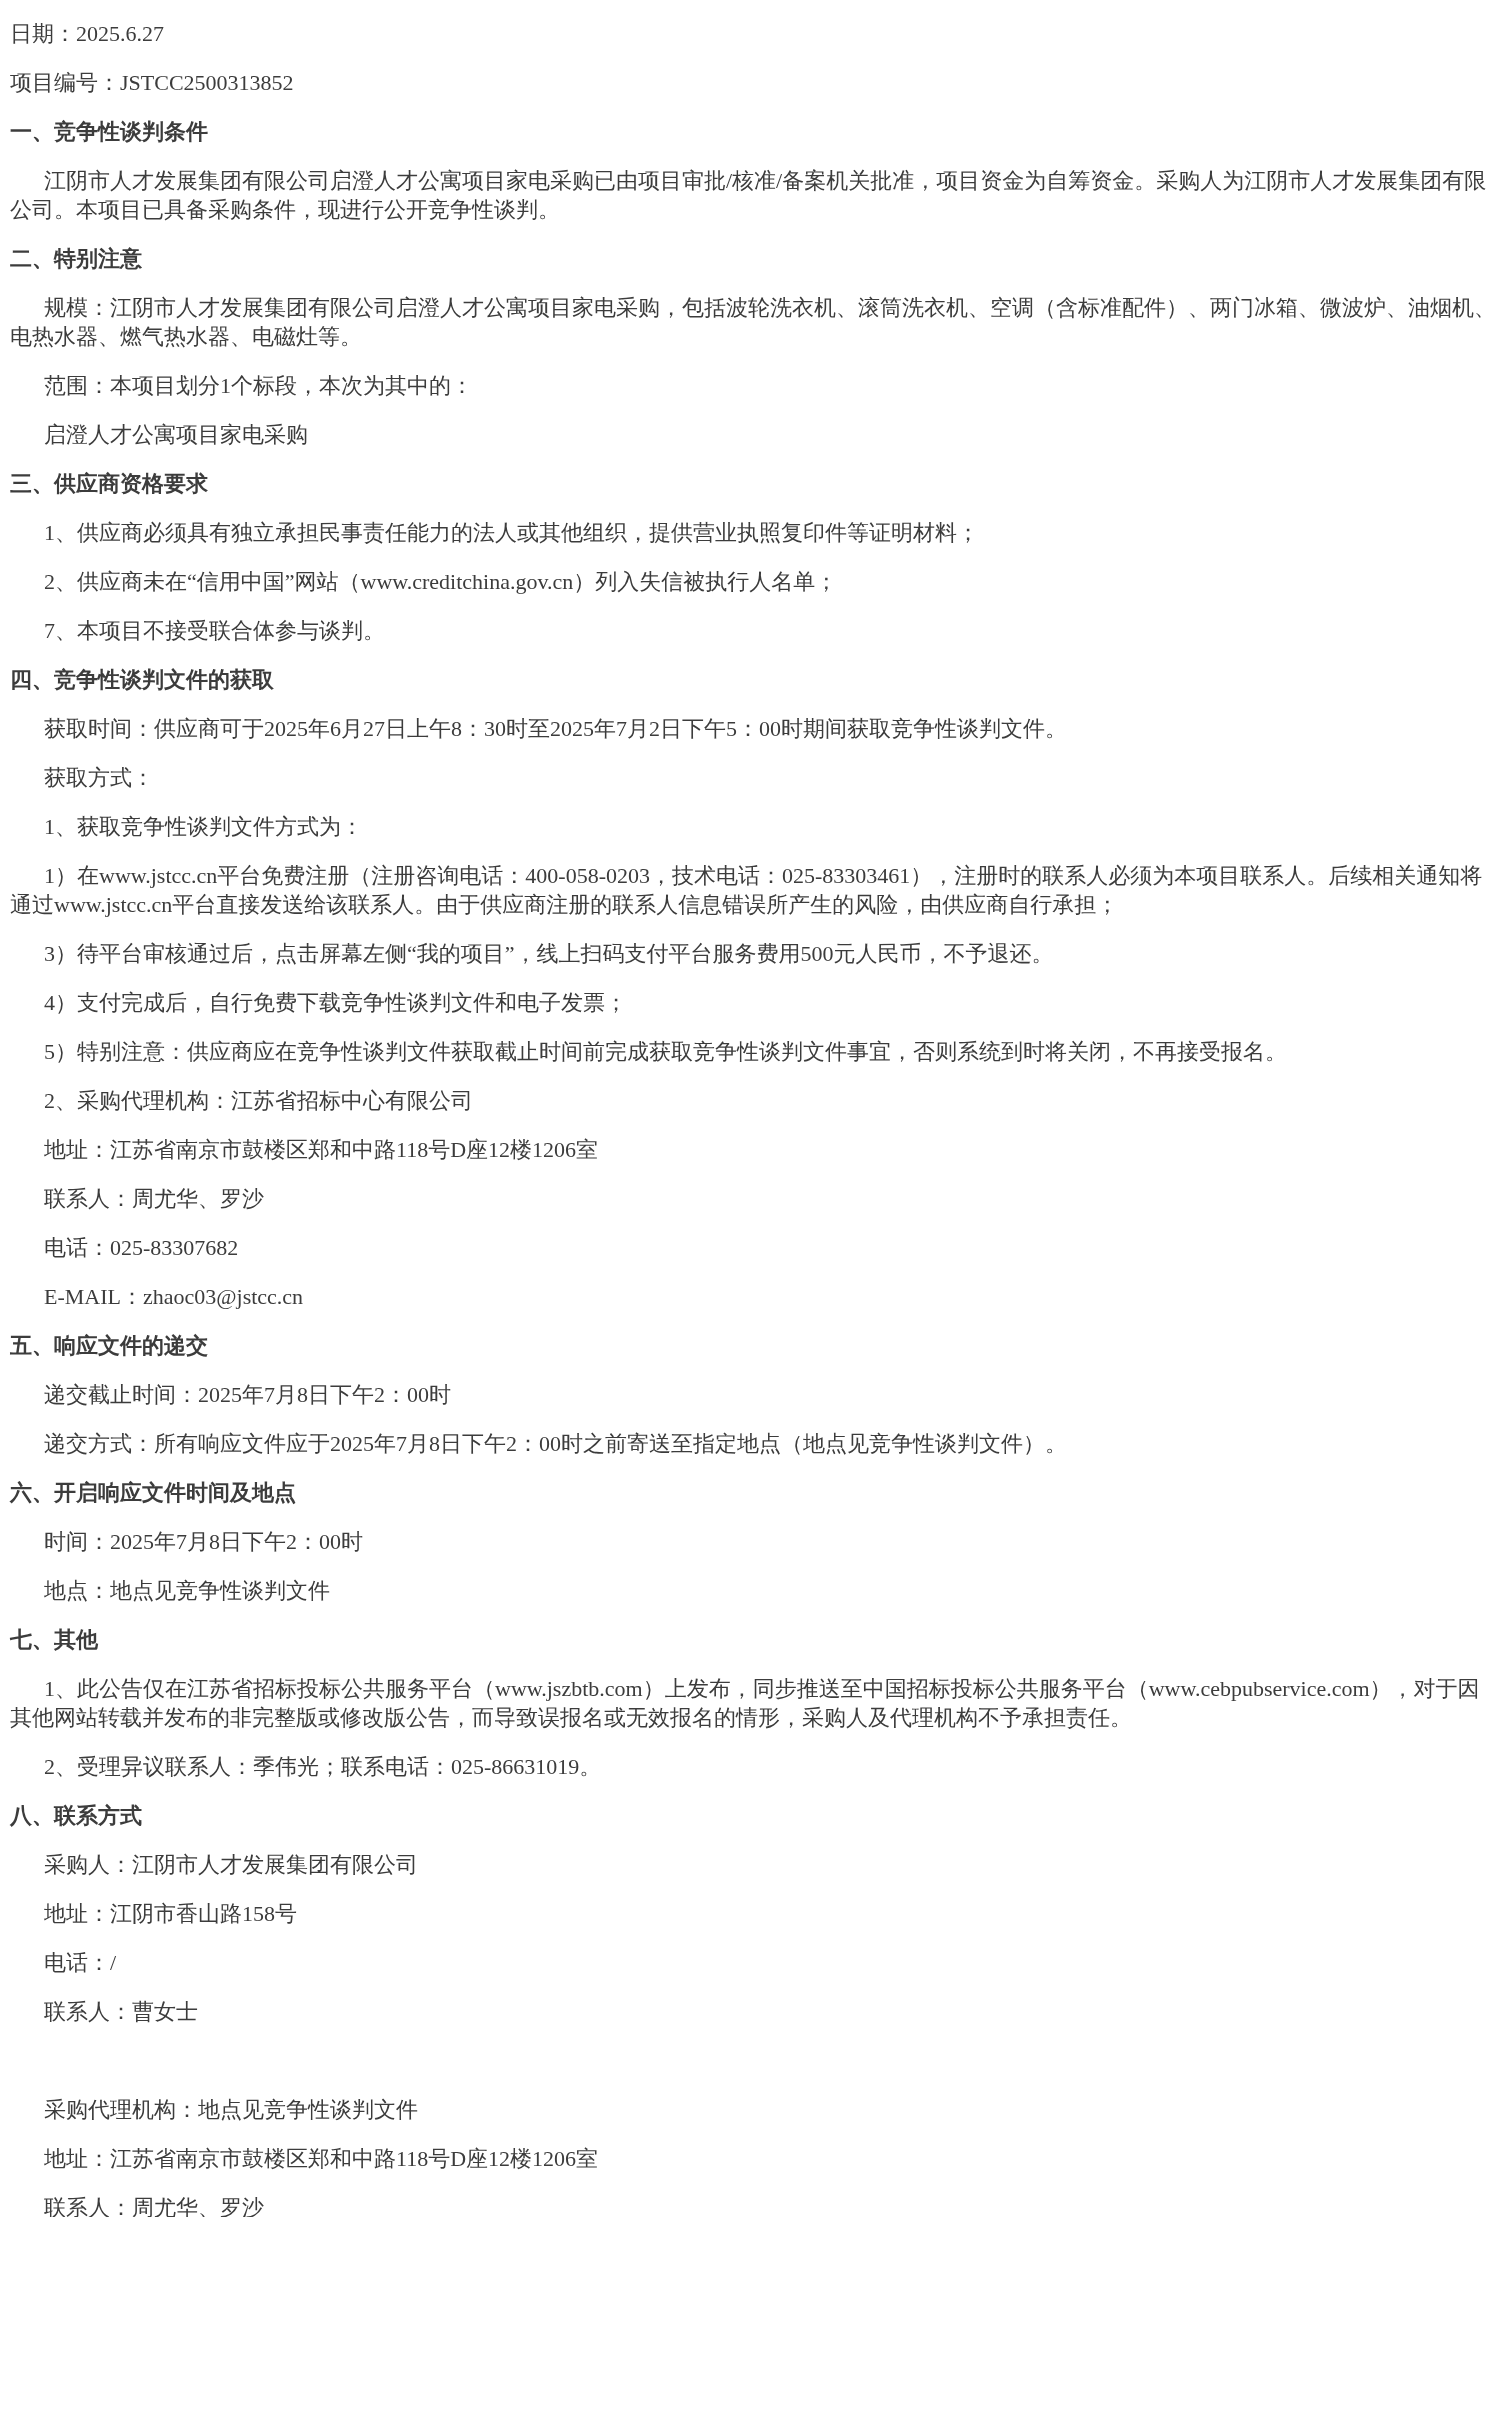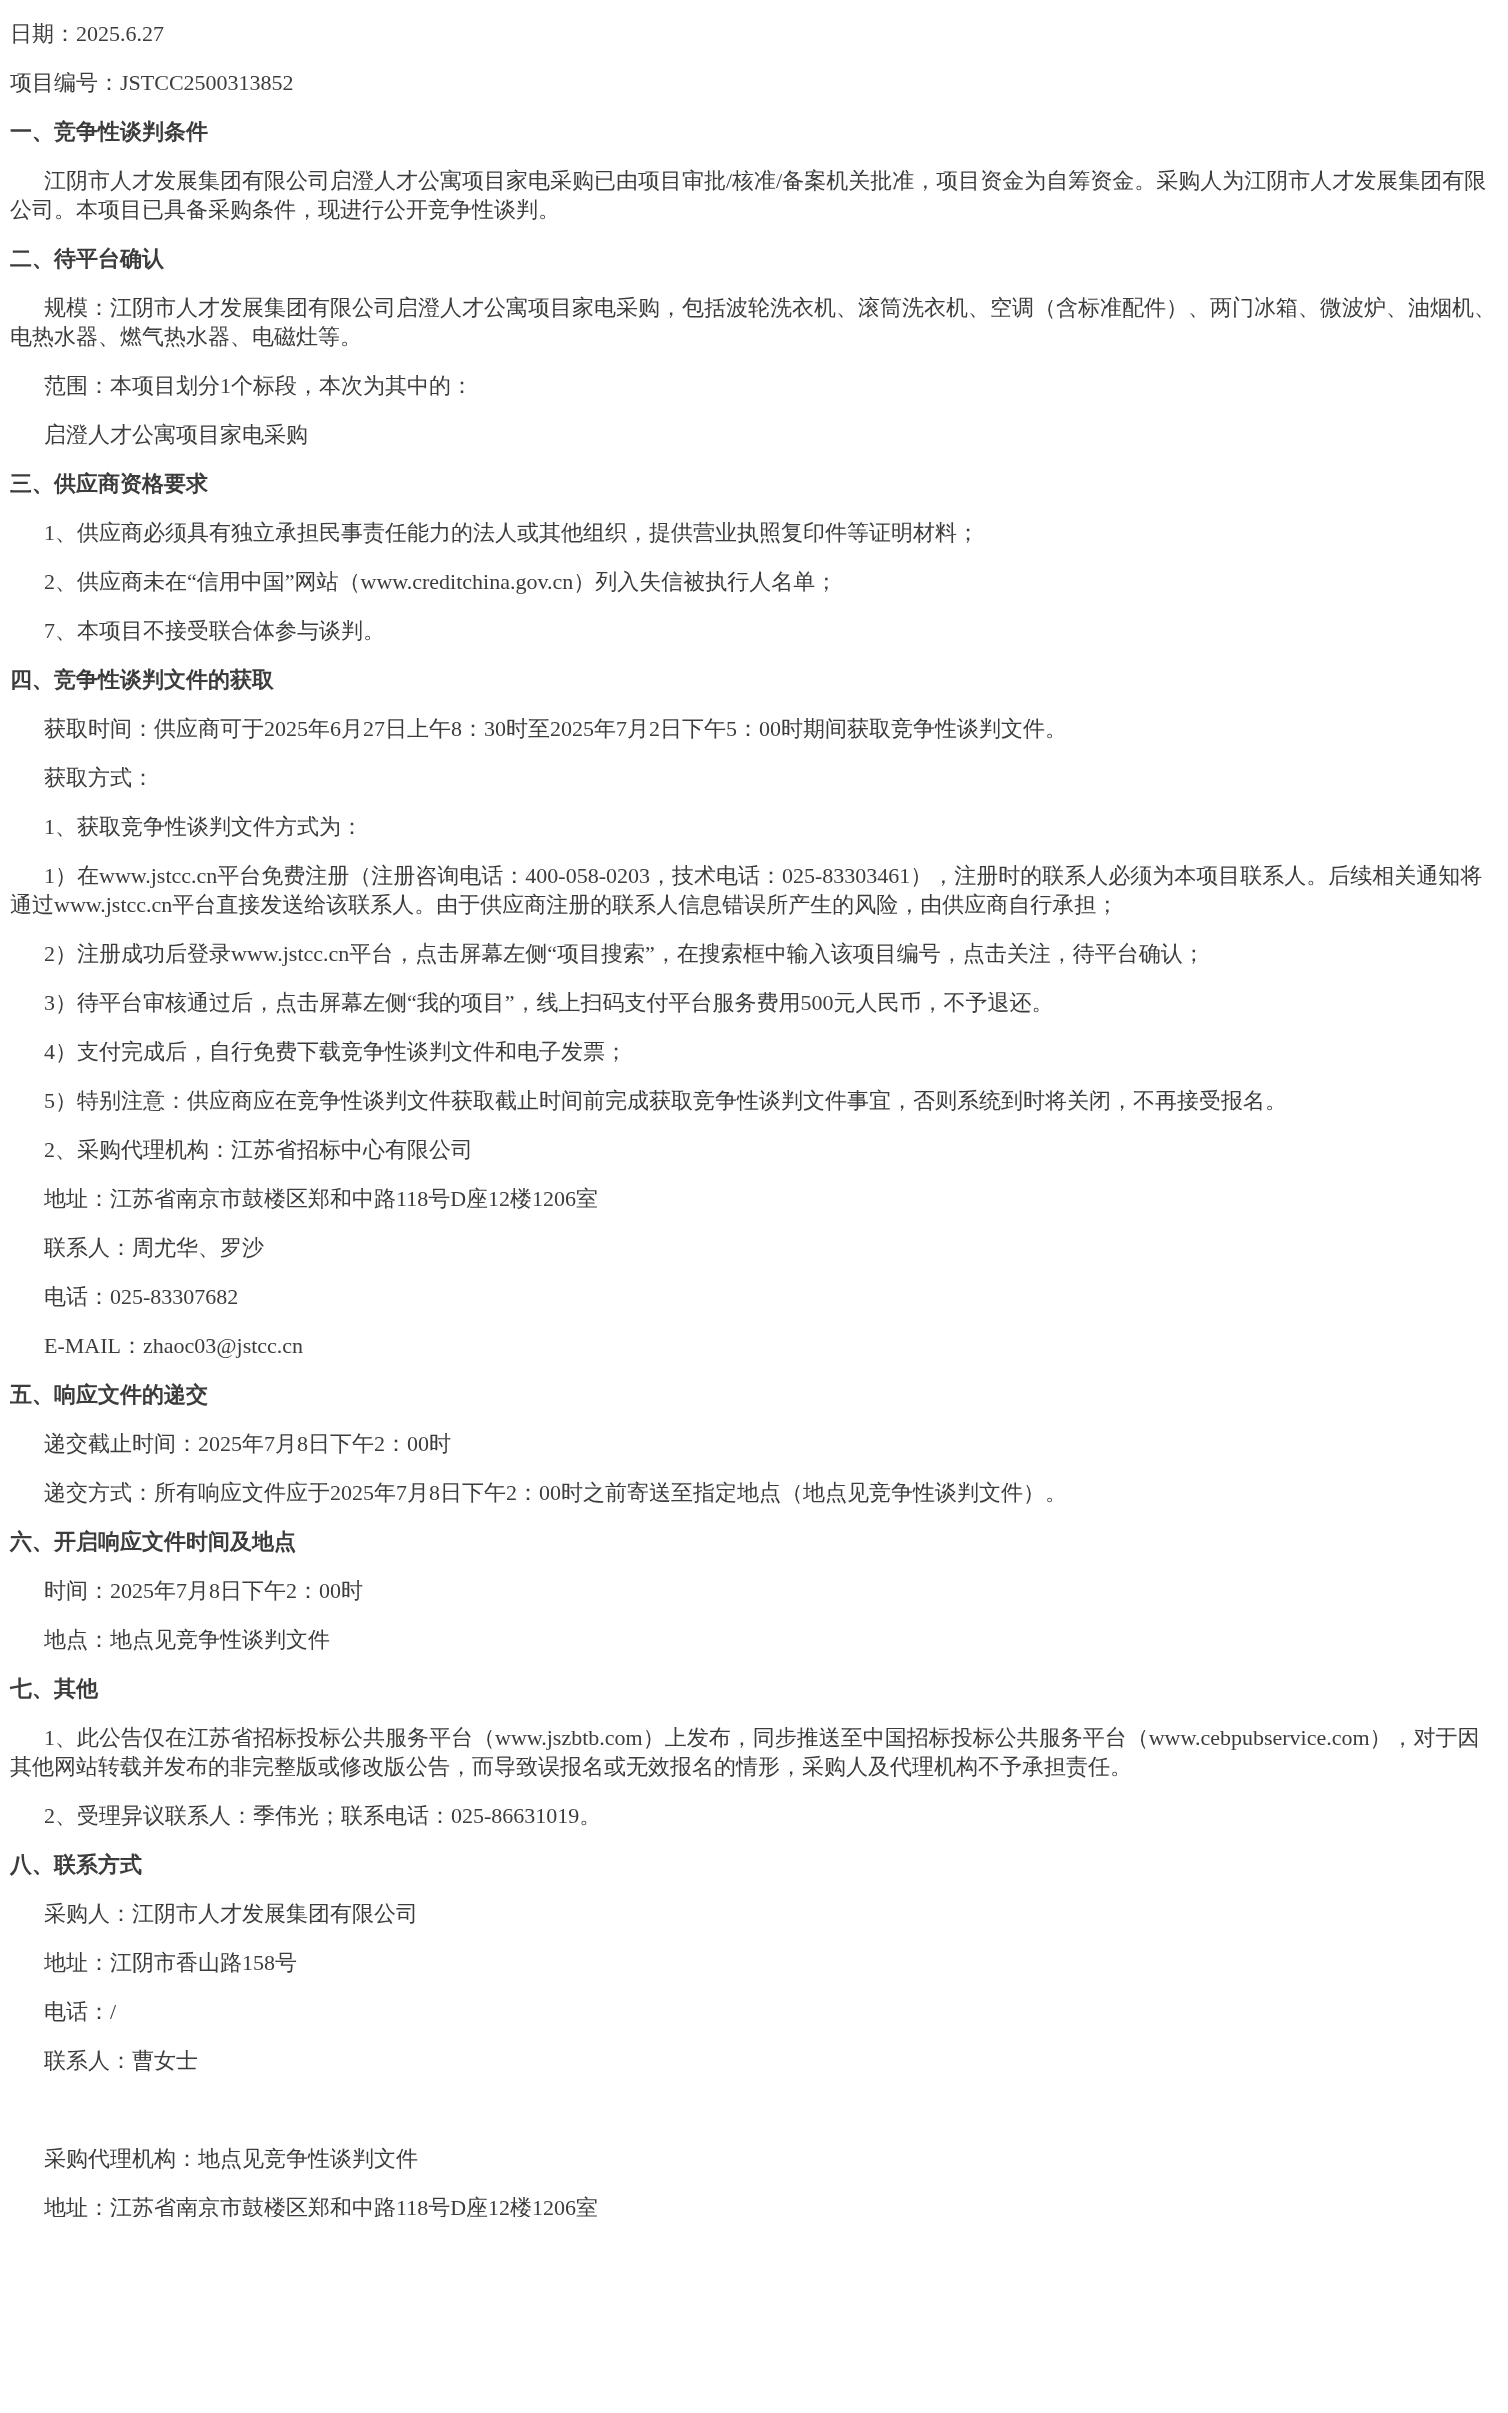--- a/index.html
+++ b/index.html
@@ -25,36 +25,35 @@
 <body>
 
 <div class="page">
 
   <p>日期：2025.6.27</p>
   <p>项目编号：JSTCC2500313852</p>
 
   <p class="hd">一、竞争性谈判条件</p>
   <p class="ind"><span>江阴市人才发展集团有限公司启澄人才公寓项目家电采购已由项目审批/核准/备案机关批准，项目资金为自筹资金。采购人为江阴市人才发展集团有限公司。本项目已具备采购</span><span class="bold">条件，现进行公开竞争性谈判。</span></p>
 
-  <p class="hd">二、待平台确认</p>
+  <p class="hd">二、特别注意</p>
   <p class="ind bold">规模：江阴市人才发展集团有限公司启澄人才公寓项目家电采购，包括波轮洗衣机、滚筒洗衣机、空调（含标准配件）、两门冰箱、微波炉、油烟机、电热水器、燃气热水器、电磁灶等。</p>
   <p class="ind">范围：本项目划分1个标段，本次为其中的：</p>
   <p class="ind bold">启澄人才公寓项目家电采购</p>
 
   <p class="hd">三、供应商资格要求</p>
   <p class="ind">1、供应商必须具有独立承担民事责任能力的法人或其他组织，提供营业执照复印件等证明材料；</p>
   <p class="ind">2、供应商未在“信用中国”网站（www.creditchina.gov.cn）列入失信被执行人名单；</p>
   <p class="ind">7、本项目不接受联合体参与谈判。</p>
 
   <p class="hd">四、竞争性谈判文件的获取</p>
   <p class="ind">获取时间：供应商可于2025年6月27日上午8：30时至2025年7月2日下午5：00时期间获取竞争性谈判文件。</p>
   <p class="ind">获取方式：</p>
   <p class="ind">1、获取竞争性谈判文件方式为：</p>
   <p class="ind">1）在www.jstcc.cn平台免费注册（注册咨询电话：400-058-0203，技术电话：025-83303461），注册时的联系人必须为本项目联系人。后续相关通知将通过www.jstcc.cn平台直接发送给该联系人。由于供应商注册的联系人信息错误所产生的风险，由供应商自行承担；</p>
-  <p class="ind">2）注册成功后登录www.jstcc.cn平台，点击屏幕左侧“项目搜索”，在搜索框中输入该项目编号，点击关注，待平台确认；</p>
   <p class="ind bold">3）待平台审核通过后，点击屏幕左侧“我的项目”，线上扫码支付平台服务费用500元人民币，不予退还。</p>
   <p class="ind">4）支付完成后，自行免费下载竞争性谈判文件和电子发票；</p>
   <p class="ind">5）特别注意：供应商应在竞争性谈判文件获取截止时间前完成获取竞争性谈判文件事宜，否则系统到时将关闭，不再接受报名。</p>
   <p class="ind">2、采购代理机构：江苏省招标中心有限公司</p>
   <p class="ind">地址：江苏省南京市鼓楼区郑和中路118号D座12楼1206室</p>
   <p class="ind">联系人：周尤华、罗沙</p>
   <p class="ind">电话：025-83307682</p>
   <p class="ind">E-MAIL：zhaoc03@jstcc.cn</p>
 
   <p class="hd">五、响应文件的递交</p>

